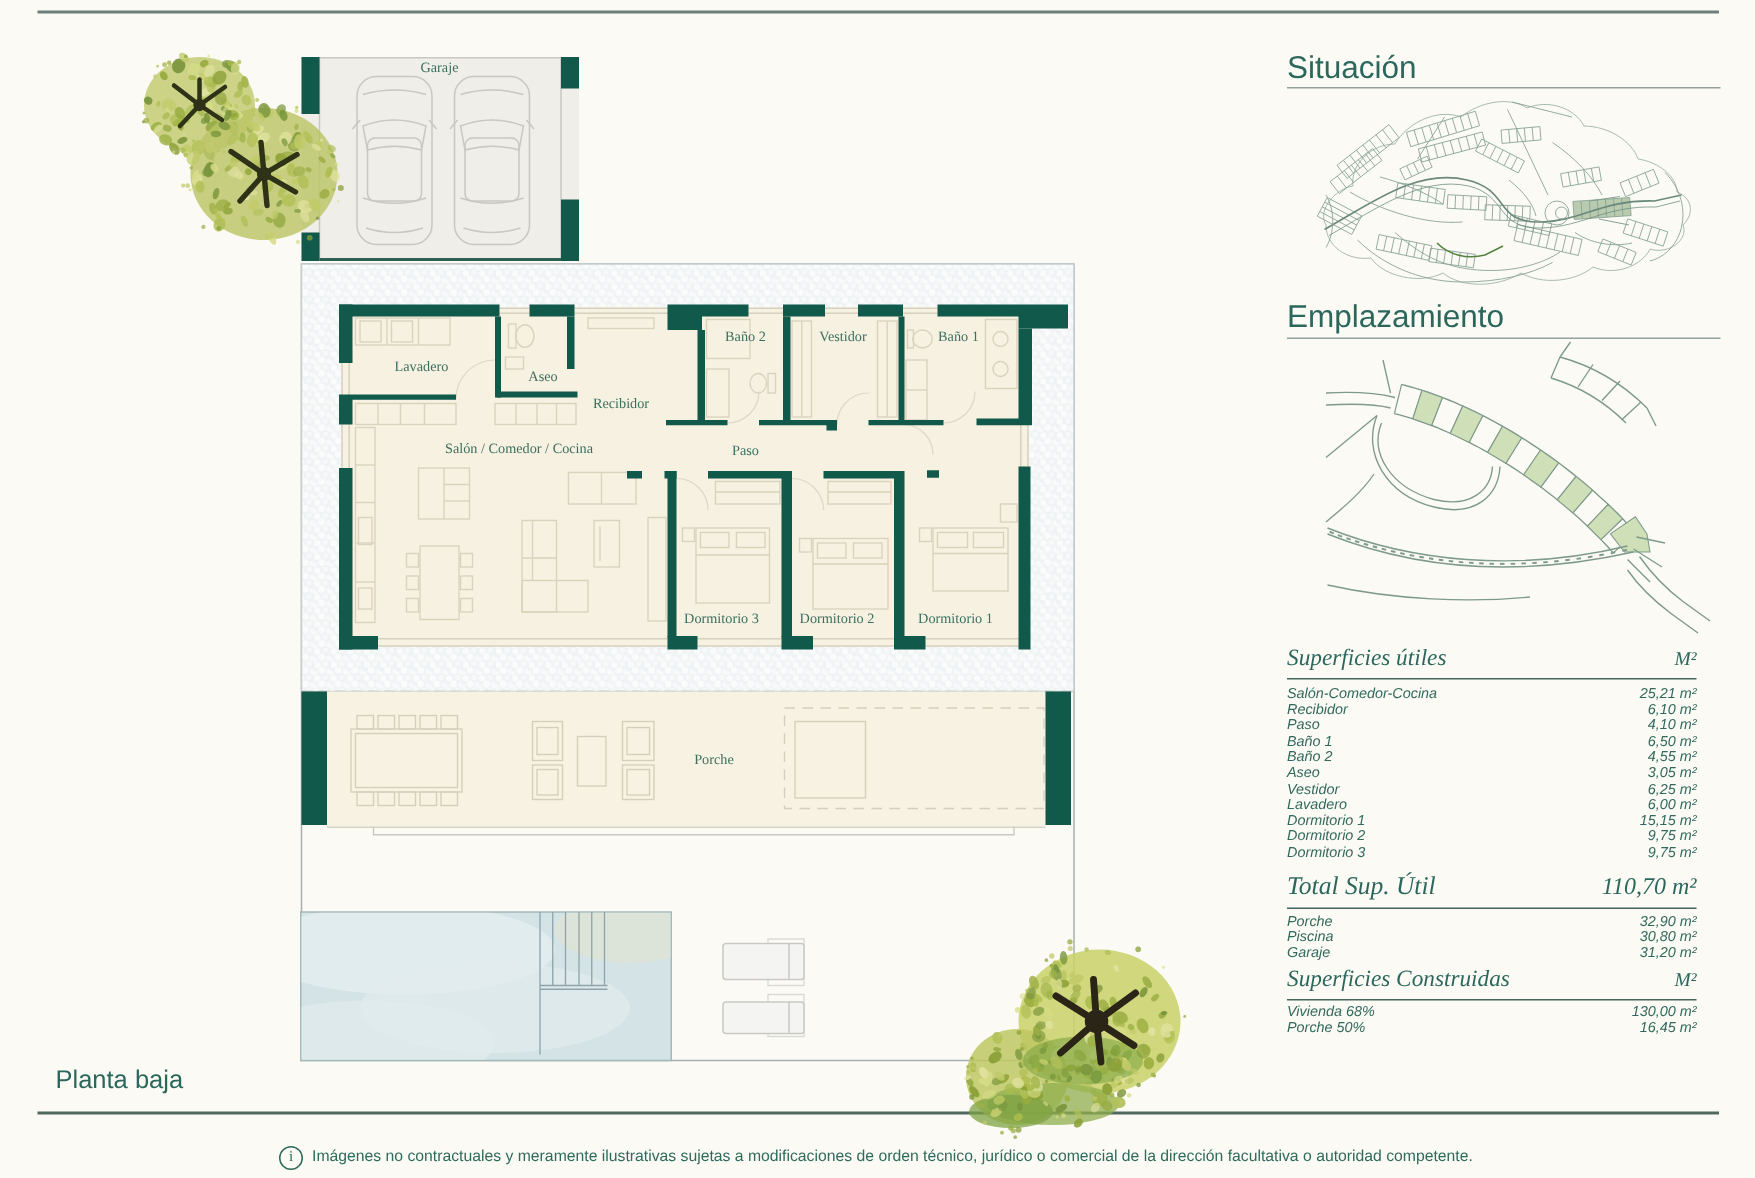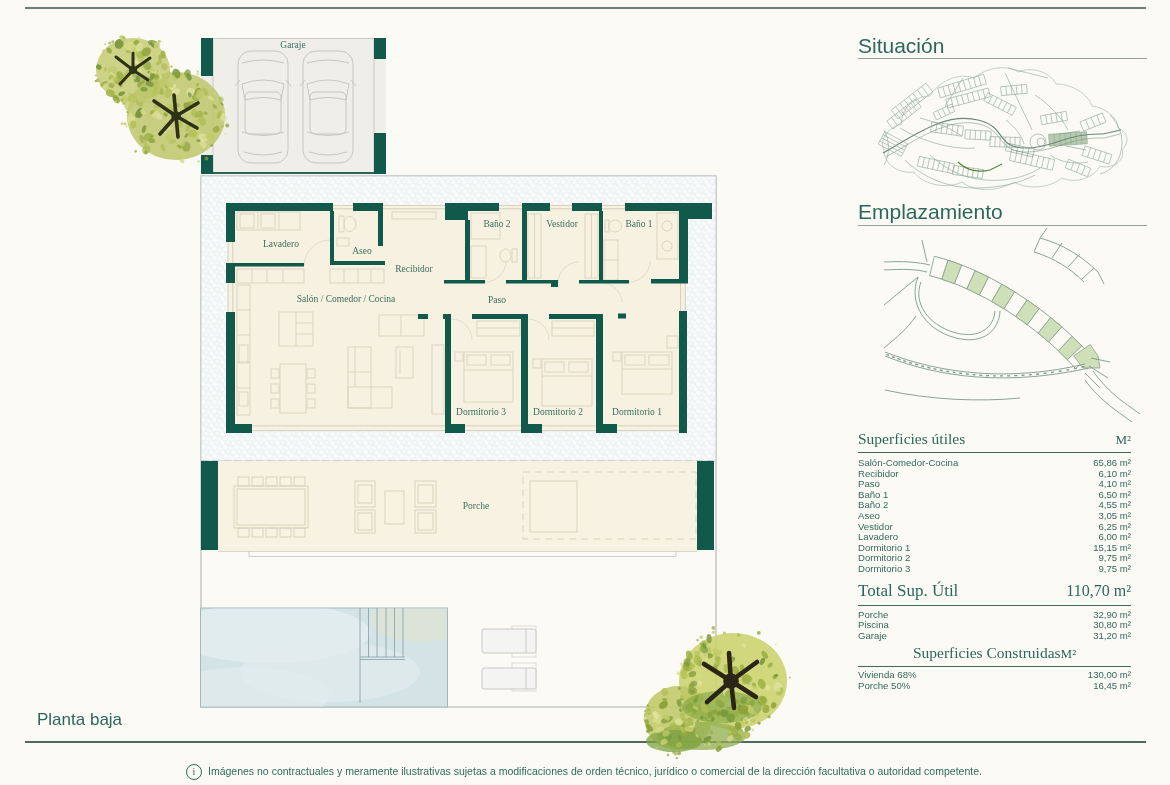--- a/index.html
+++ b/index.html
@@ -1,21 +1,21 @@
 <!DOCTYPE html>
 <html><head>
 <meta charset="utf-8">
 <style>
 html,body{margin:0;padding:0;}
 body{width:1170px;height:785px;position:relative;background:#fbfaf5;font-family:"Liberation Sans",sans-serif;overflow:hidden;}
 .abs{position:absolute;}
 .serif{font-family:Liberation Sans, sans-serif;}
 .rule{position:absolute;background:#6e7f7a;height:1.5px;}
 .hx{color:#2c675c;}
-#tbl{position:absolute;left:858px;top:430px;width:273px;color:#33695d;}
+#tbl{position:absolute;left:858px;top:430px;width:273px;color:#33695d;font-style:italic;}
 .trow{display:flex;justify-content:space-between;font-size:9.6px;line-height:10.6px;}
 .thead{display:flex;justify-content:space-between;align-items:baseline;font-family:"Liberation Serif",serif;color:#2c675c;}
 </style>
 </head>
 <body>
 <div class="rule" style="left:25px;top:7px;width:1121px;"></div>
 <div class="rule" style="left:25px;top:741px;width:1121px;background:#50685f;"></div>
 
 <svg class="abs" style="left:0;top:0" width="1170" height="785">
 <defs>
@@ -1000,21 +1000,21 @@
 <div class="abs" style="left:858px;top:225px;width:289px;height:1px;background:#93a29d;"></div>
 
 <div id="tbl">
 <div class="thead" style="border-bottom:1.5px solid #43655c;padding-bottom:4px;">
   <span style="font-size:15.5px;">Superficies útiles</span>
       <span style="font-size:13px;">M²</span>
 </div>
 <div style="height:5px;"></div>
 <div class="trow">
       <span>Salón-Comedor-Cocina</span>
-      <span>65,86 m²</span>
+      <span>25,21 m²</span>
     </div>
 <div class="trow">
       <span>Recibidor</span>
       <span>6,10 m²</span>
     </div>
 <div class="trow">
       <span>Paso</span>
       <span>4,10 m²</span>
     </div>
 <div class="trow">
@@ -1059,21 +1059,21 @@
       <span>32,90 m²</span>
     </div>
 <div class="trow">
       <span>Piscina</span>
       <span>30,80 m²</span>
     </div>
 <div class="trow">
       <span>Garaje</span>
       <span>31,20 m²</span>
     </div>
-<div class="thead" style="border-bottom:1.5px solid #43655c;padding:3px 0 4px 0;justify-content:center;">
+<div class="thead" style="border-bottom:1.5px solid #43655c;padding:3px 0 4px 0;">
   <span style="font-size:15.5px;">Superficies Construidas</span>
       <span style="font-size:13px;">M²</span>
 </div>
 <div style="height:3px;"></div>
 <div class="trow">
       <span>Vivienda 68%</span>
       <span>130,00 m²</span>
     </div>
 <div class="trow">
       <span>Porche 50%</span>

